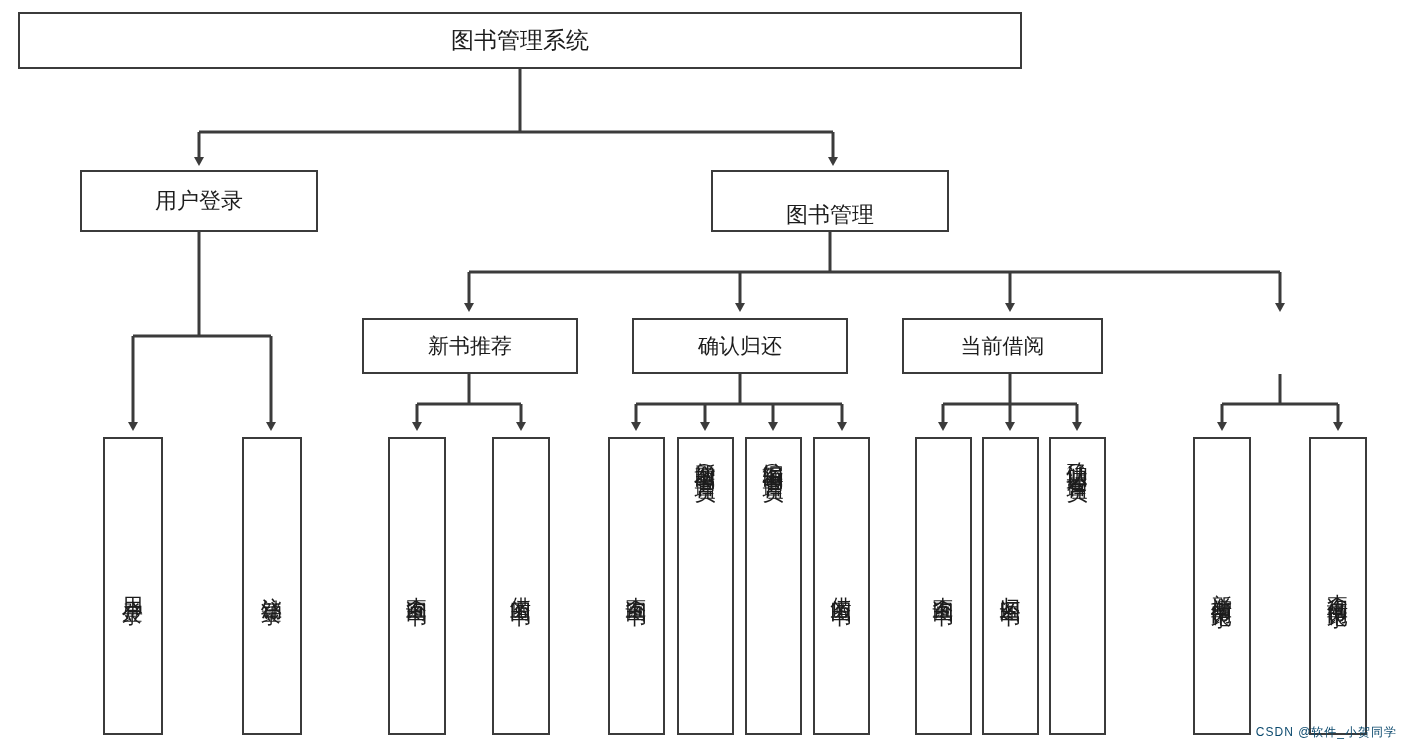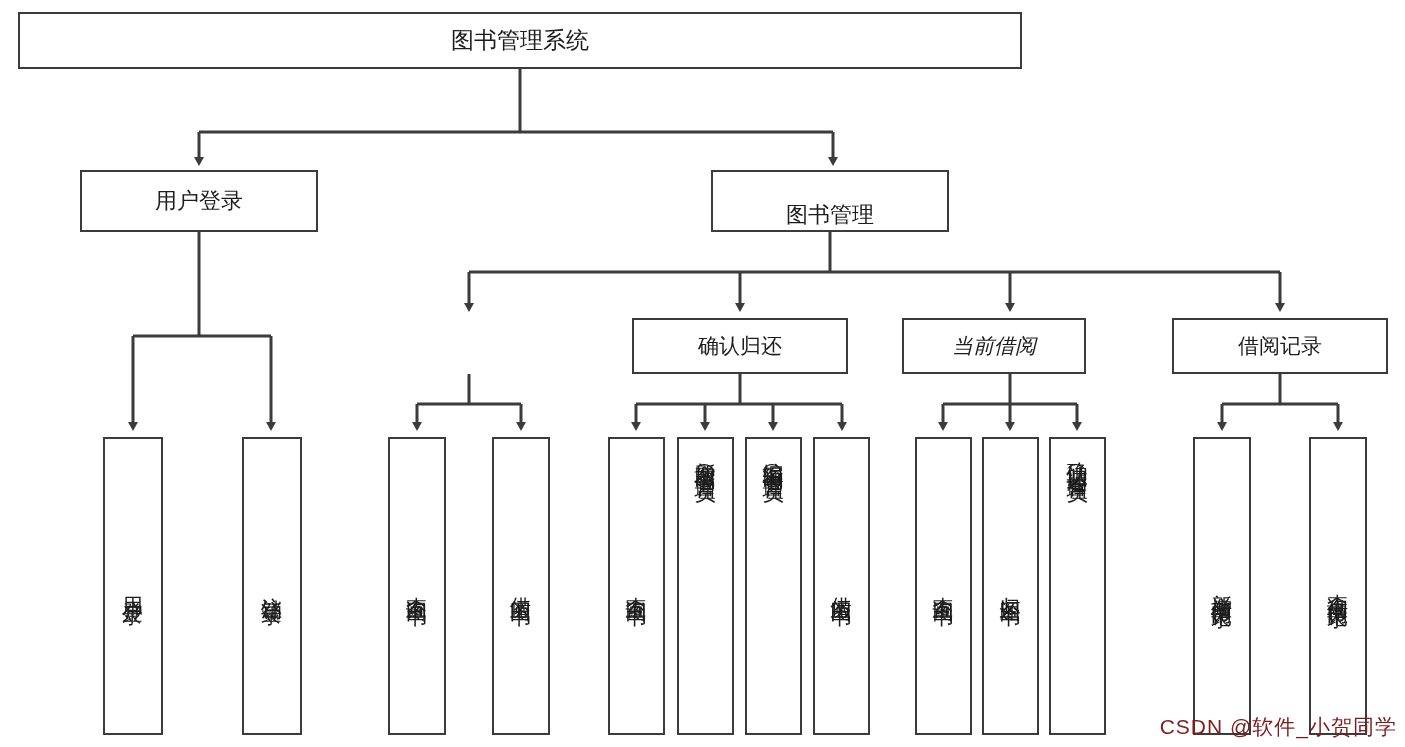--- a/index.html
+++ b/index.html
@@ -71,22 +71,22 @@
     justify-content: center;
   }
   .leaf.align-top .leaf-inner {
     align-items: flex-start;
     padding-top: 6px;
   }
   .watermark {
     position: absolute;
     right: 8px;
     bottom: 6px;
-    font-size: 21px;
-    color: #7f1d1d;
+    font-size: 12px;
+    color: #0c4a6e;
     letter-spacing: 1px;
     white-space: nowrap;
   }
 </style>
 </head>
 <body>
 
 <div id="canvas">
 
   <svg class="connectors" viewBox="0 0 1405 747" xmlns="http://www.w3.org/2000/svg">
@@ -143,29 +143,29 @@
     <span>图书管理系统</span>
   </div>
 
   <div class="node lvl1" style="left:80px;width:238px;">
     <span>用户登录</span>
   </div>
   <div class="node lvl1" style="left:711px;width:238px;align-items:flex-end;">
     <span>图书管理</span>
   </div>
 
+  <div class="node lvl2" style="left:362px;width:216px;">
+    <span>新书推荐</span>
+  </div>
   <div class="node lvl2" style="left:632px;width:216px;">
     <span>确认归还</span>
   </div>
-  <div class="node lvl2" style="left:902px;width:184px;font-style:italic;">
+  <div class="node lvl2" style="left:902px;width:201px;">
     <span>当前借阅</span>
   </div>
-  <div class="node lvl2" style="left:1172px;width:216px;">
-    <span>借阅记录</span>
-  </div>
 
   <div class="node leaf" style="left:103px;width:60px;">
     <div class="leaf-inner">
         <span class="leaf-text">用户登录</span>
       </div>
   </div>
   <div class="node leaf" style="left:242px;width:60px;">
     <div class="leaf-inner">
         <span class="leaf-text">注销登录</span>
       </div>

